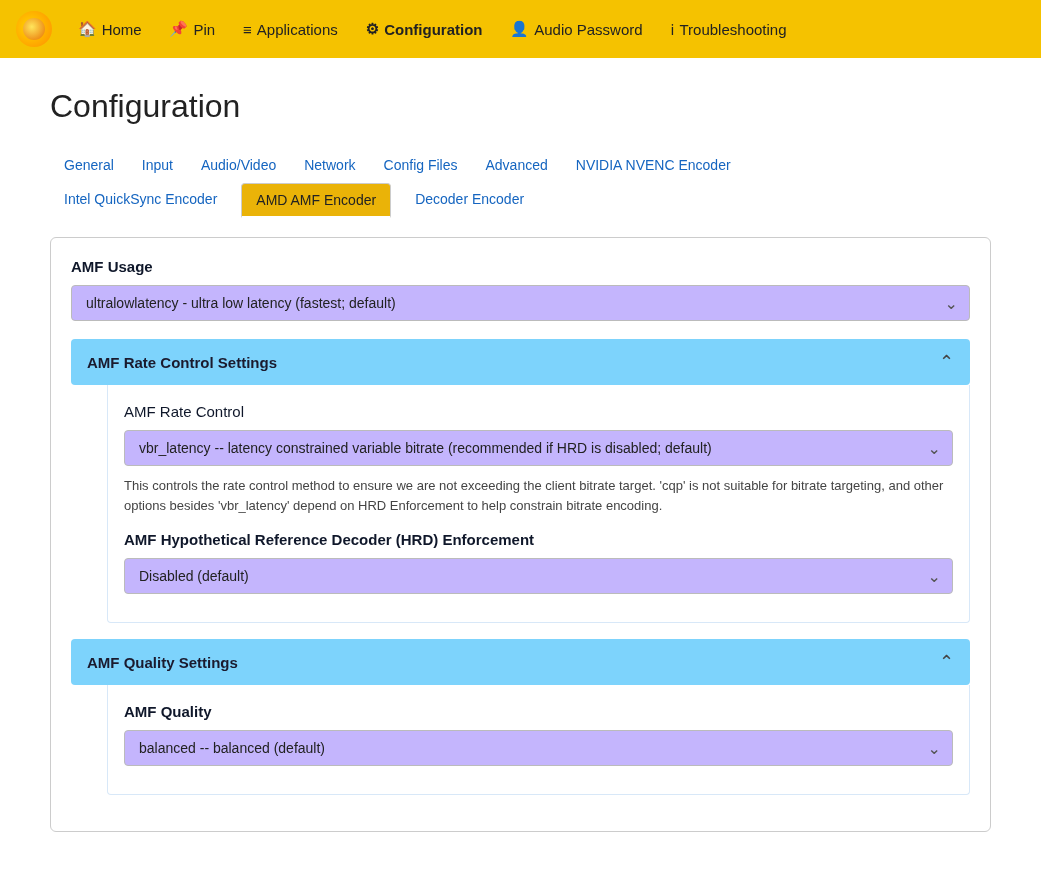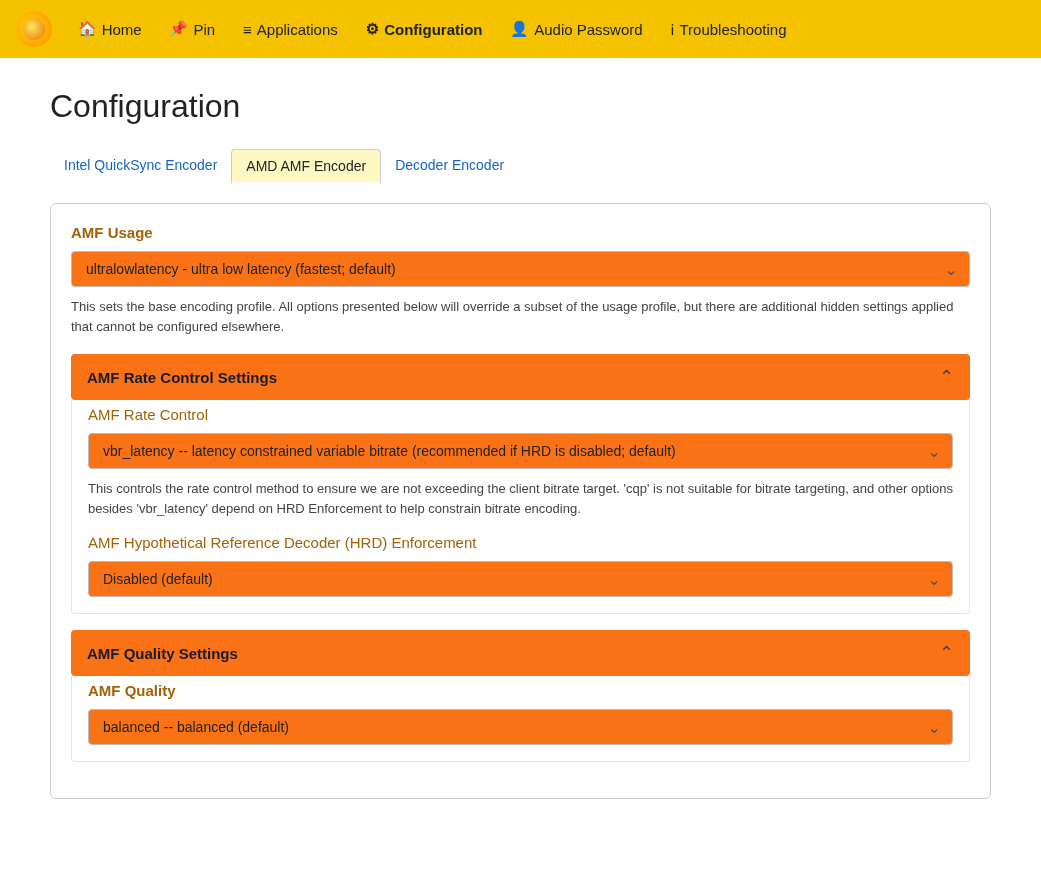--- a/index.html
+++ b/index.html
@@ -53,21 +53,21 @@
     .tab-item {
       padding: 8px 14px;
       color: #1565C0;
       font-size: 14px;
       cursor: pointer;
       border-bottom: 2px solid transparent;
       white-space: nowrap;
     }
     .tab-item.active {
       color: #222;
-      background: #fef9c3;
+      background: #eab308;
       border: 1px solid #ccc;
       border-bottom: 2px solid #fff;
       border-radius: 4px 4px 0 0;
       font-weight: 500;
       margin-bottom: -1px;
     }
     .tab-row {
       display: flex;
       flex-wrap: wrap;
       gap: 0;
@@ -78,35 +78,35 @@
       border: 1px solid #ccc;
       border-radius: 6px;
       padding: 20px;
       max-width: 960px;
     }
 
     
     .section-label {
       font-size: 15px;
       font-weight: 600;
-      color: #a16207;
+      color: #0f172a;
       margin-bottom: 10px;
     }
     .dropdown-wrapper {
       position: relative;
       margin-bottom: 10px;
     }
     .dropdown-wrapper select {
       width: 100%;
       border: 1px solid #bbb;
       border-radius: 4px;
       padding: 9px 36px 9px 14px;
       font-size: 14px;
       color: #222;
-      background: #f97316;
+      background: #c4b5fd;
       appearance: none;
       -webkit-appearance: none;
       cursor: pointer;
     }
     .dropdown-arrow {
       position: absolute;
       right: 12px;
       top: 50%;
       transform: translateY(-50%);
       pointer-events: none;
@@ -116,21 +116,21 @@
 
     .hint-text {
       font-size: 13px;
       color: #444;
       margin-bottom: 16px;
       line-height: 1.5;
     }
 
     
     .section-header {
-      background: #f97316;
+      background: #7dd3fc;
       border-radius: 4px;
       padding: 12px 16px;
       display: flex;
       align-items: center;
       justify-content: space-between;
       cursor: pointer;
       margin-bottom: 0;
     }
     .section-header-title {
       font-size: 15px;
@@ -138,22 +138,23 @@
       color: #1a1a2e;
     }
     .section-header-icon {
       font-size: 18px;
       color: #444;
     }
     .section-body {
       border: 1px solid #D8E8F8;
       border-top: none;
       border-radius: 0 0 4px 4px;
-      padding: 6px 16px;
+      padding: 18px 16px;
       margin-bottom: 16px;
+      margin-left: 36px;
     }
 
     .amf-usage-block {
       margin-bottom: 18px;
     }
 
     .quality-section {
       margin-top: 4px;
     }
   </style>
@@ -186,41 +187,49 @@
   </a>
   <a class="nav-item">
     <span class="nav-icon">ℹ</span>
     <span>Troubleshooting</span>
   </a>
 </div>
 
 <div class="page-content">
   <h1 class="page-title">Configuration</h1>
 
-
-  <div class="tab-row" style="margin-bottom:20px;">
+  <div class="tab-row">
+    <div class="tab-item">General</div>
+    <div class="tab-item">Input</div>
+    <div class="tab-item">Audio/Video</div>
+    <div class="tab-item">Network</div>
+    <div class="tab-item">Config Files</div>
+    <div class="tab-item">Advanced</div>
+    <div class="tab-item">NVIDIA NVENC Encoder</div>
+  </div>
+
+  <div class="tab-row" style="margin-bottom:20px;gap:10px;">
     <div class="tab-item">Intel QuickSync Encoder</div>
     <div class="tab-item active">AMD AMF Encoder</div>
     <div class="tab-item">Decoder Encoder</div>
   </div>
 
   <div class="main-card">
 
     <div class="amf-usage-block">
       <div class="section-label">AMF Usage</div>
       <div class="dropdown-wrapper">
         <select>
           <option value="ultralowlatency - ultra low latency (fastest; default)">ultralowlatency - ultra low latency (fastest; default)</option>
           <option value="lowlatency - low latency">lowlatency - low latency</option>
           <option value="balanced">balanced</option>
           <option value="quality">quality</option>
         </select>
         <span class="dropdown-arrow">⌄</span>
       </div>
-      <p class="hint-text">This sets the base encoding profile. All options presented below will override a subset of the usage profile, but there are additional hidden settings applied that cannot be configured elsewhere.</p>
     </div>
 
     <div>
       <div class="section-header">
         <span class="section-header-title">AMF Rate Control Settings</span>
         <span class="section-header-icon">⌃</span>
       </div>
       <div class="section-body">
 
         <div style="margin-bottom:16px;">
@@ -231,21 +240,21 @@
               <option value="cqp -- constant quantization parameter">cqp -- constant quantization parameter</option>
               <option value="cbr -- constant bitrate">cbr -- constant bitrate</option>
               <option value="vbr_peak -- peak constrained variable bitrate">vbr_peak -- peak constrained variable bitrate</option>
             </select>
             <span class="dropdown-arrow">⌄</span>
           </div>
           <p class="hint-text">This controls the rate control method to ensure we are not exceeding the client bitrate target. 'cqp' is not suitable for bitrate targeting, and other options besides 'vbr_latency' depend on HRD Enforcement to help constrain bitrate encoding.</p>
         </div>
 
         <div>
-          <div class="section-label" style="font-weight:400;">AMF Hypothetical Reference Decoder (HRD) Enforcement</div>
+          <div class="section-label" style="font-weight:700;">AMF Hypothetical Reference Decoder (HRD) Enforcement</div>
           <div class="dropdown-wrapper">
             <select>
               <option value="Disabled (default)">Disabled (default)</option>
               <option value="Enabled">Enabled</option>
             </select>
             <span class="dropdown-arrow">⌄</span>
           </div>
         </div>
 
       </div>

